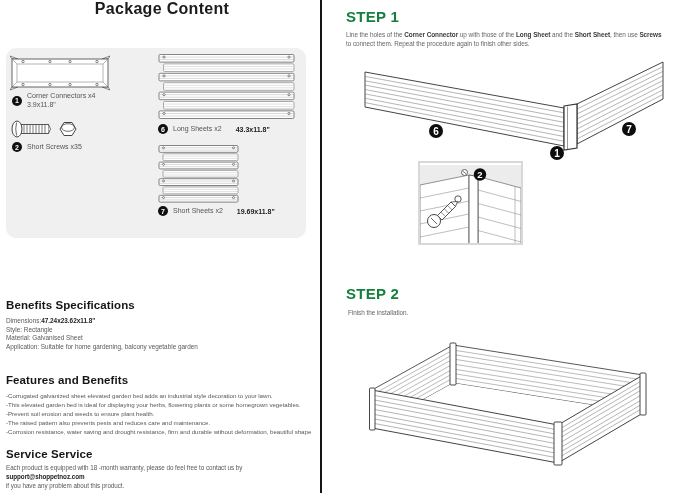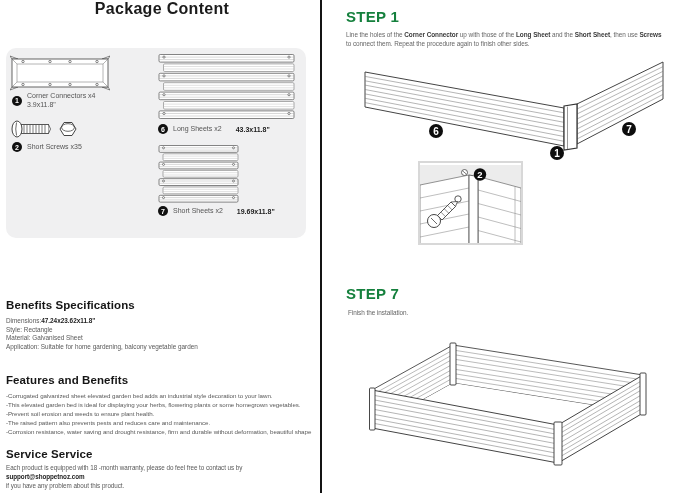--- a/index.html
+++ b/index.html
@@ -210,21 +210,21 @@
       <circle cx="44.5" cy="9.5" r="3" fill="#fff" stroke="#444" stroke-width="0.8"></circle>
       <path d="M42.7,8 L46.3,11" stroke="#444" stroke-width="0.7" fill="none"></path>
     </g>
     <g>
         <circle cx="60" cy="11.5" r="6.2" fill="#0d0d0d"></circle>
         <text class="bnum" x="60" y="14.8" font-size="9.5">2</text>
       </g>
   </svg>
 </div>
 
-<div class="abs step-h" style="left:346px;top:285px">STEP 7</div>
+<div class="abs step-h" style="left:346px;top:285px">STEP 2</div>
 <div class="abs step-p" style="left:348px;top:309px"><span>Finish the installation.</span></div>
 
 <svg class="abs" style="left:358px;top:330px" width="295" height="158" viewBox="0 0 295 158">
 
   <polygon points="14,60 95,15 95,53 14,98" fill="#fff" stroke="#444" stroke-width="0.9"></polygon>
   <path d="M14,65 L95,20 M14,69.5 L95,24.5 M14,74 L95,29 M14,79 L95,34 M14,84 L95,39 M14,88.5 L95,43.5 M14,93 L95,48" stroke="#777" stroke-width="0.5" fill="none"></path>
 
   <polygon points="95,15 285,45 285,83 95,53" fill="#fff" stroke="#444" stroke-width="0.9"></polygon>
   <path d="M95,20 L285,50 M95,24.5 L285,54.5 M95,29 L285,59 M95,34 L285,64 M95,39 L285,69 M95,43.5 L285,73.5 M95,48 L285,78" stroke="#777" stroke-width="0.5" fill="none"></path>
 

